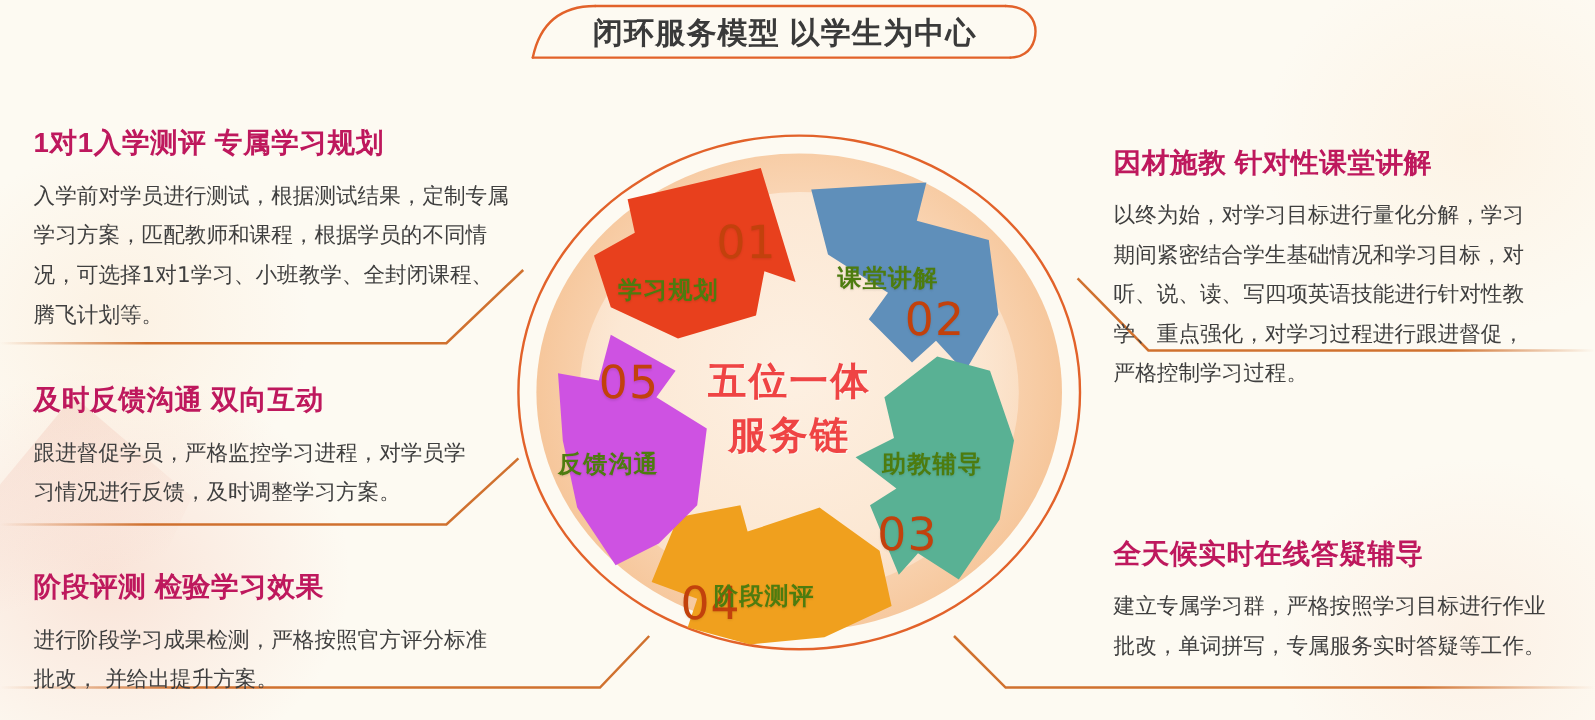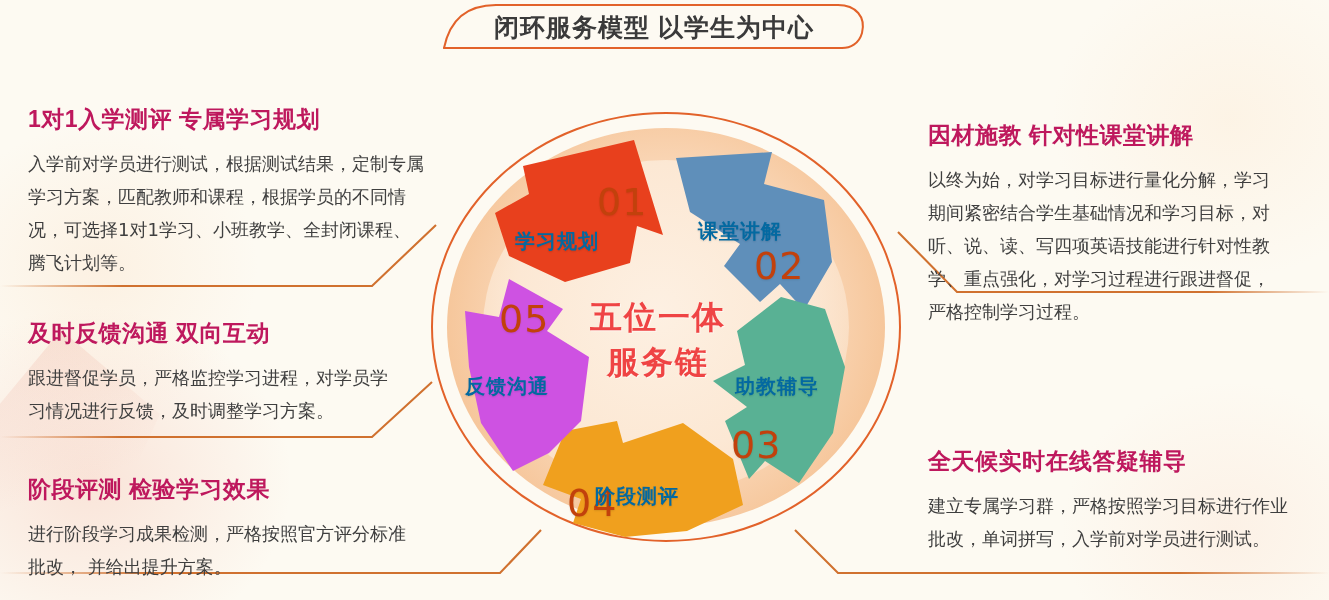--- a/index.html
+++ b/index.html
@@ -70,21 +70,21 @@
 
   
   .arrow{position:absolute;}
   .arrow svg{display:block;overflow:visible;}
   .arrow .num{
     position:absolute;color:#c2410c;font-weight:400;font-size:38px;
     font-family:"DejaVu Sans","Liberation Sans",sans-serif;letter-spacing:1px;
     text-shadow:0 1px 2px rgba(0,0,0,.10);
   }
   .arrow .lbl{
-    position:absolute;color:#0369a1;font-weight:bold;font-size:20px;letter-spacing:1px;
+    position:absolute;color:#4d7c0f;font-weight:bold;font-size:20px;letter-spacing:1px;
     text-shadow:0 1px 2px rgba(0,0,0,.13);white-space:nowrap;
   }
 
   
   .center-label{
     position:absolute;left:568px;top:295px;width:180px;text-align:center;
     font-size:32px;font-weight:bold;line-height:45px;color:#ef4444;letter-spacing:2px;
     text-shadow:1px 1px 0 rgba(255,255,255,.55);
   }
 </style>
@@ -200,16 +200,16 @@
     <p>进行阶段学习成果检测，严格按照官方评分标准批改， 并给出提升方案。</p>
   </div>
 
   <div class="block b-right1">
     <h3>因材施教 针对性课堂讲解</h3>
     <p>以终为始，对学习目标进行量化分解，学习期间紧密结合学生基础情况和学习目标，对听、说、读、写四项英语技能进行针对性教学、重点强化，对学习过程进行跟进督促，严格控制学习过程。</p>
   </div>
 
   <div class="block b-right2">
     <h3>全天候实时在线答疑辅导</h3>
-    <p>建立专属学习群，严格按照学习目标进行作业批改，单词拼写，入学前对学员进行测试。</p>
+    <p>建立专属学习群，严格按照学习目标进行作业批改，单词拼写，专属服务实时答疑等工作。</p>
   </div>
 
 </div>
 
 </body></html>

